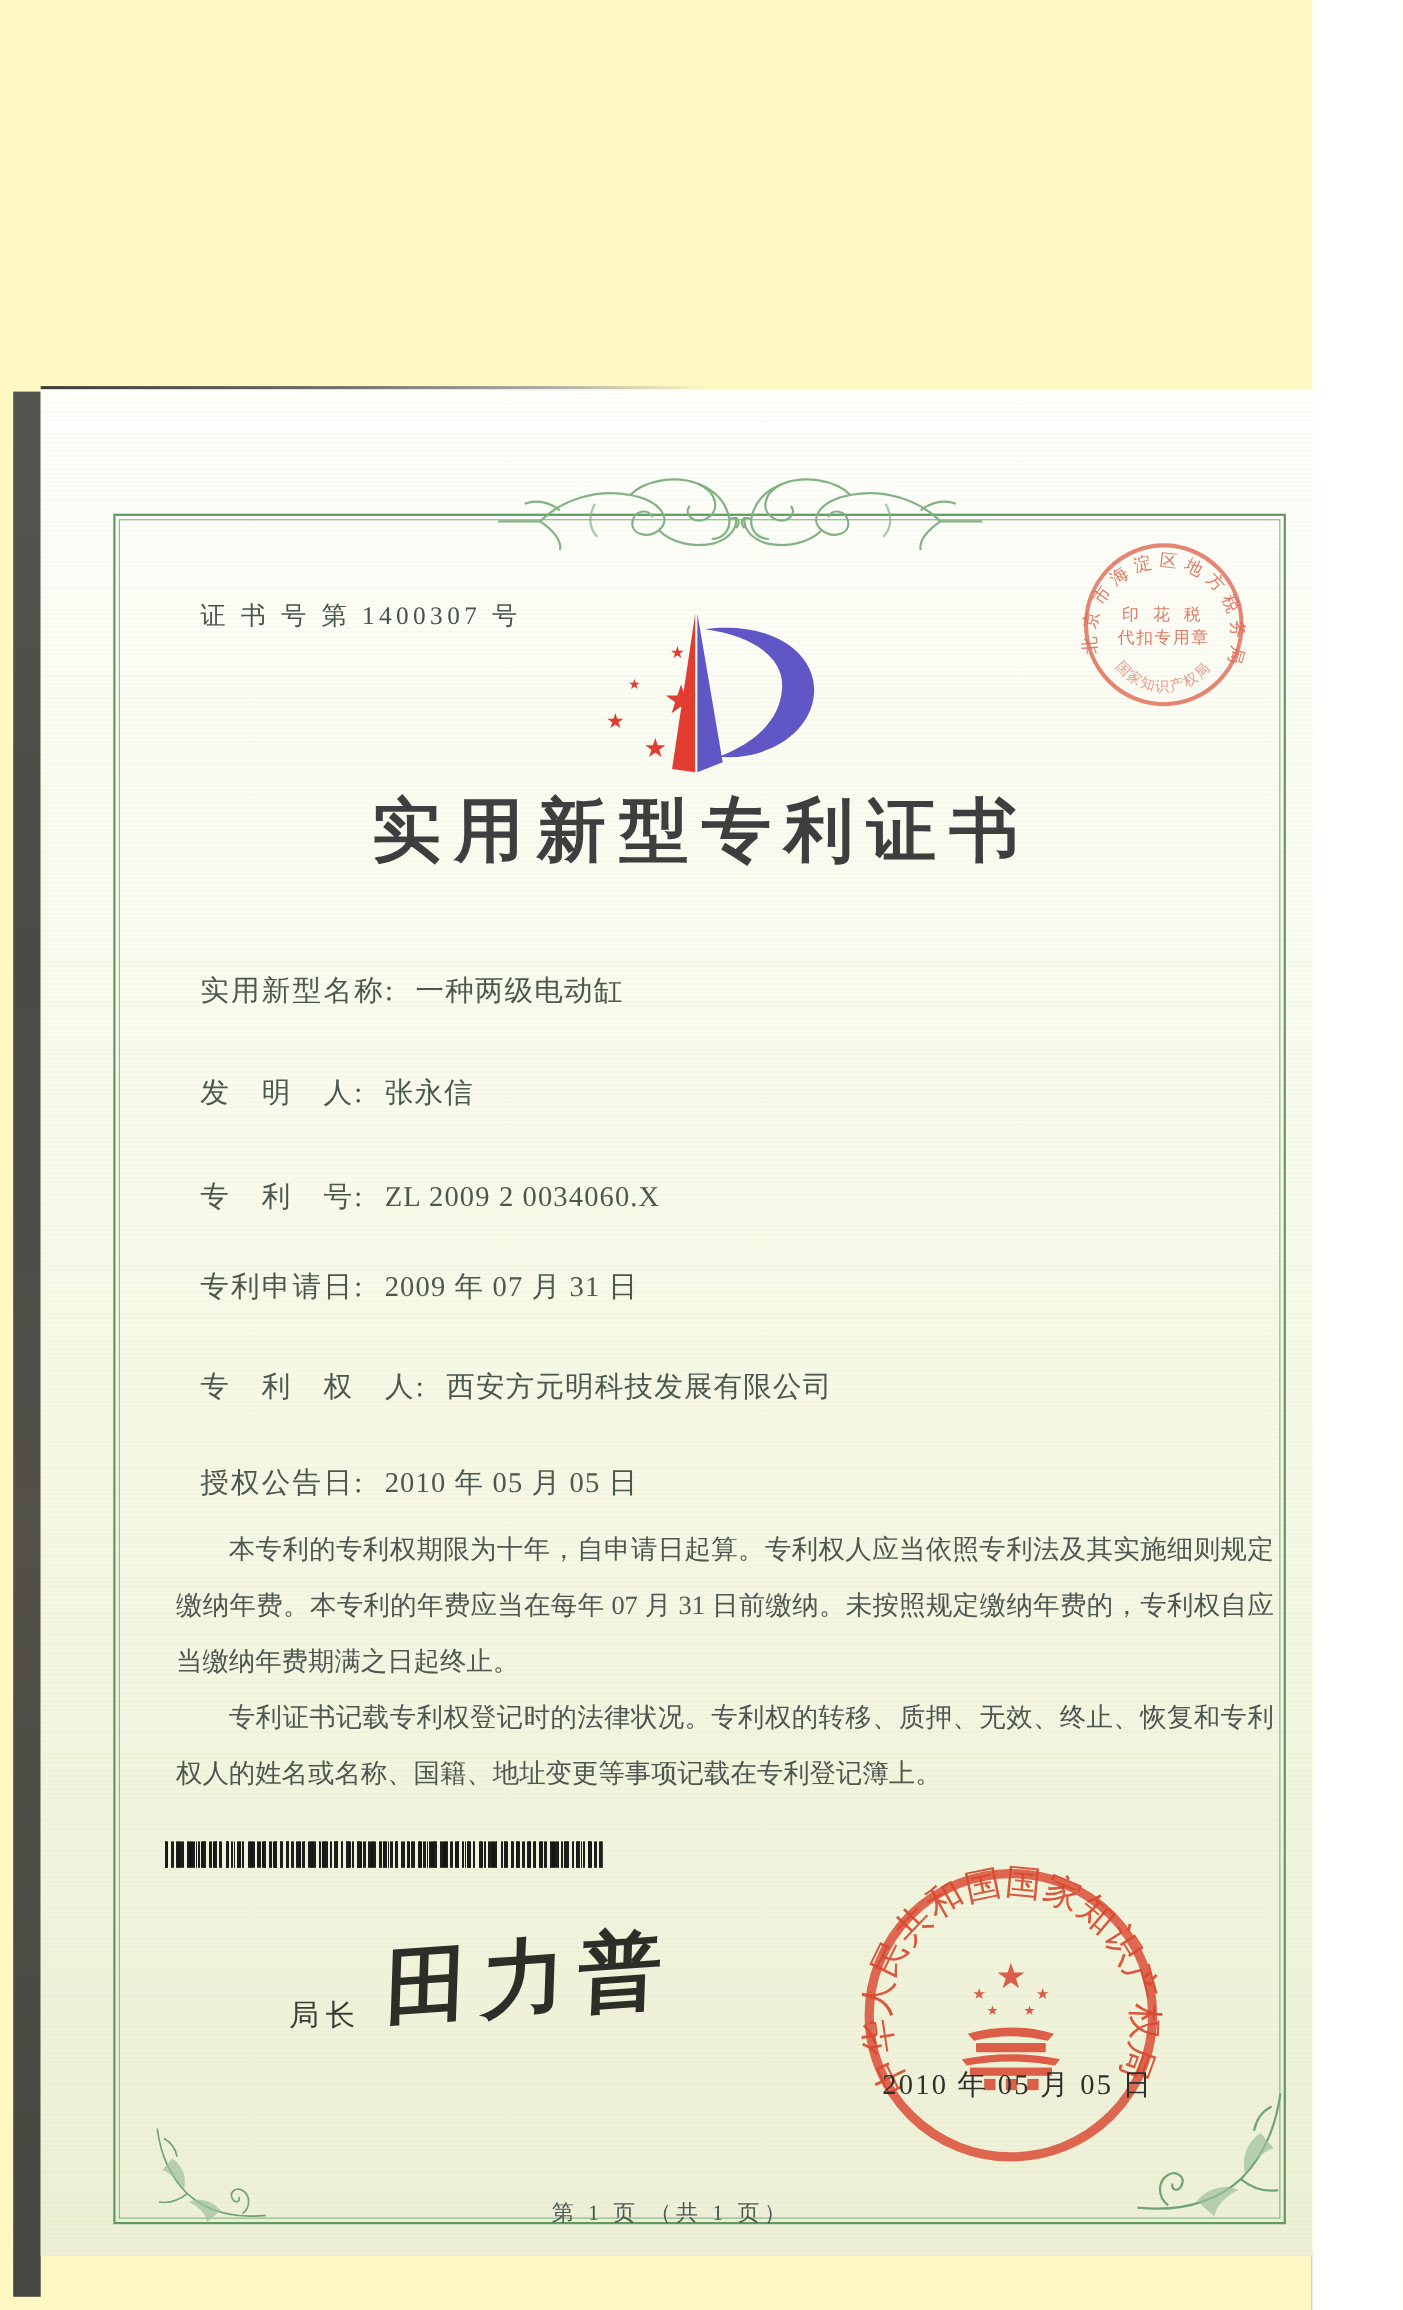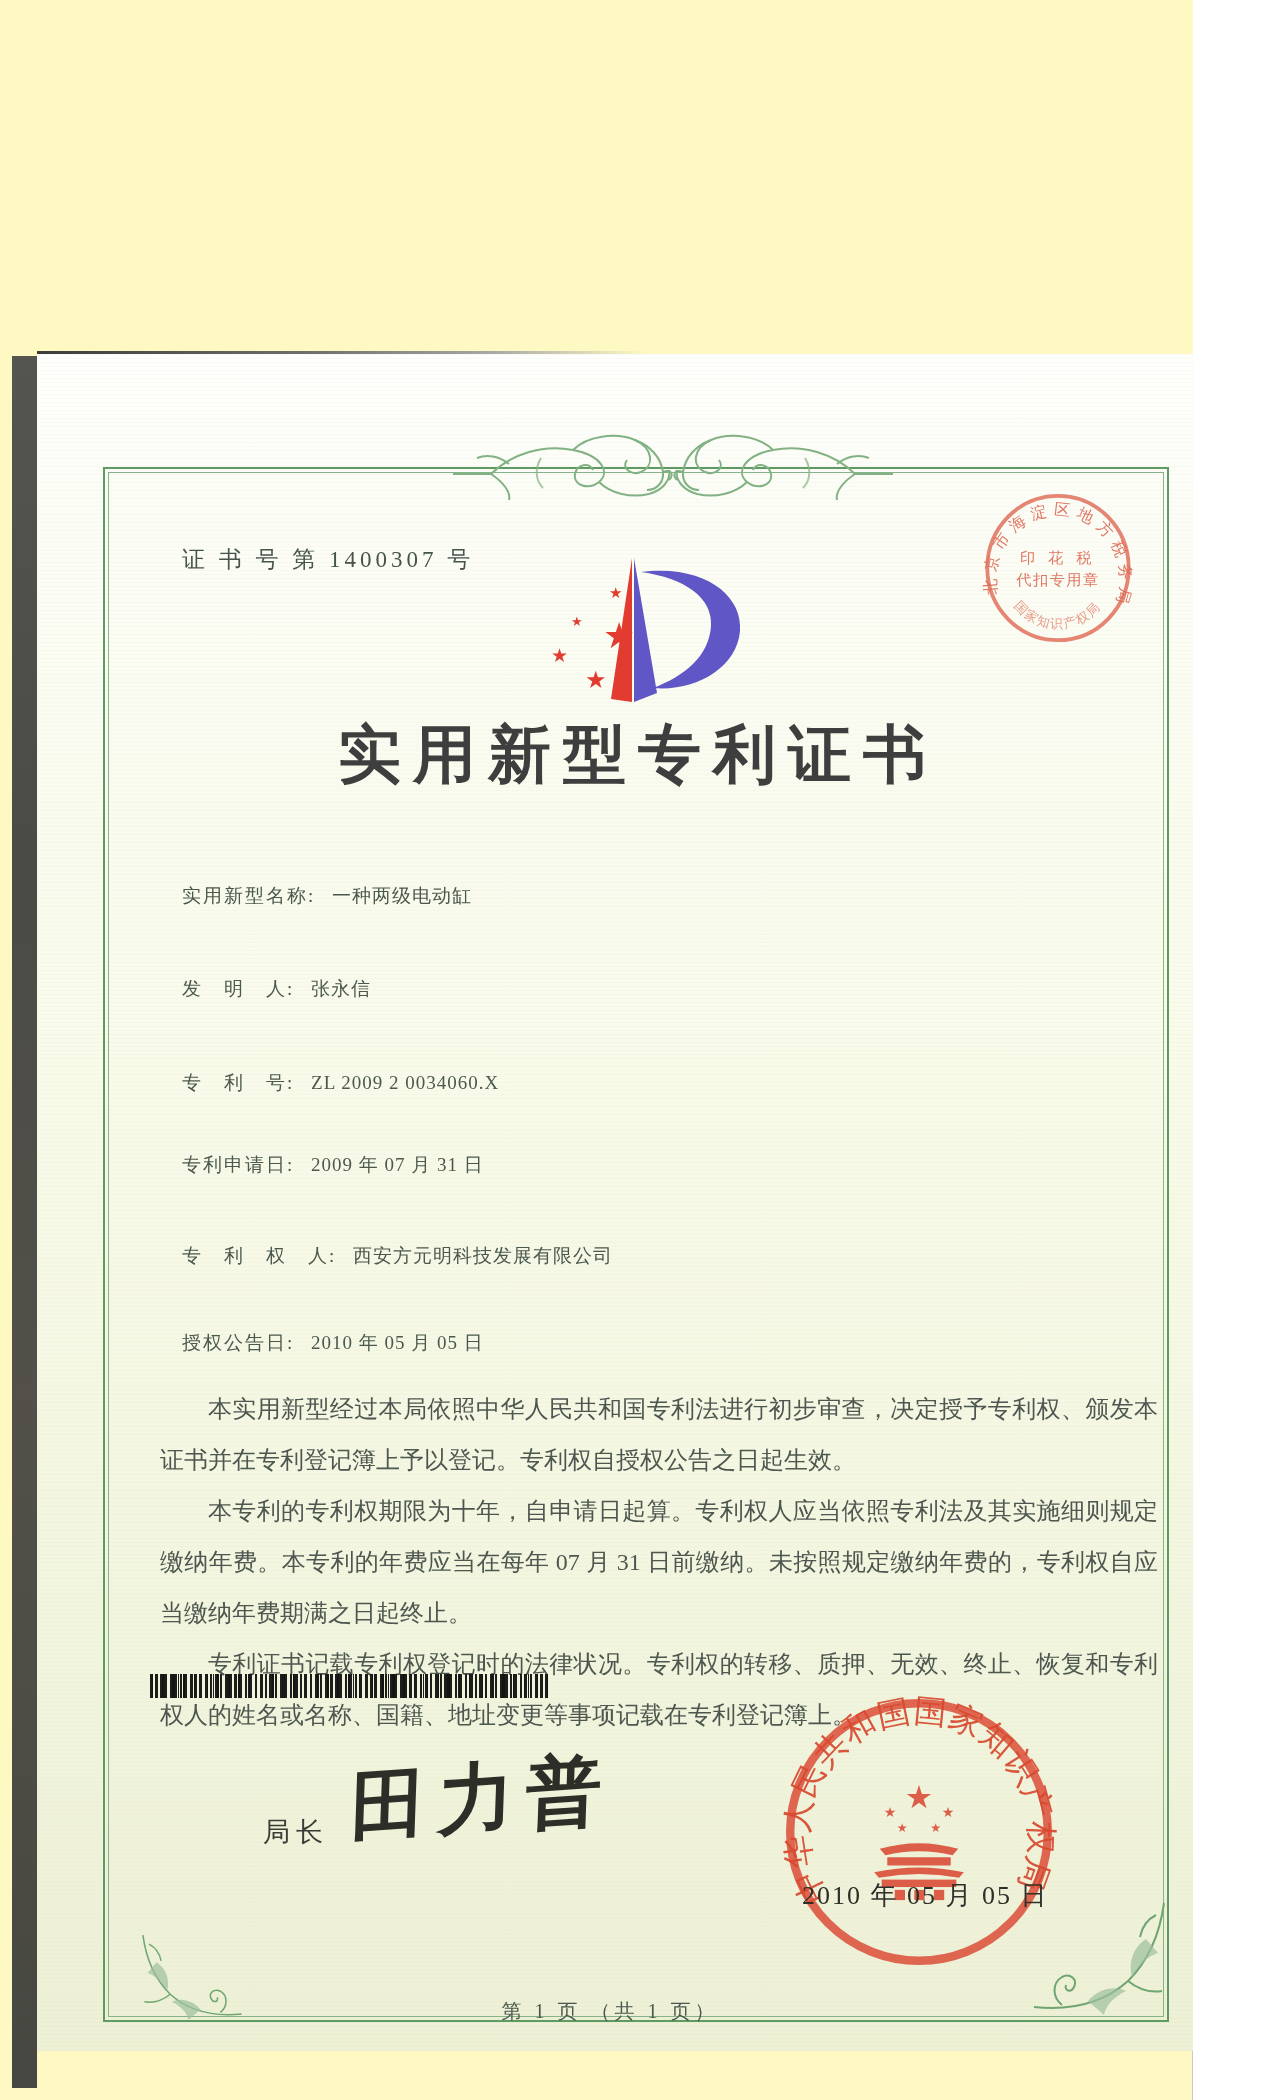--- a/index.html
+++ b/index.html
@@ -30,21 +30,21 @@
   svg.ornament-bl{left:118px;top:1932px;width:150px;height:104px;}
   svg.ornament-br{left:1028px;top:1899px;width:140px;height:137px;}
 
   .cert-no{left:182px;top:544px;font-size:23px;letter-spacing:4px;color:#45544c;white-space:nowrap;}
 
   svg.logo{left:545px;top:556px;width:240px;height:150px;}
 
   .title{left:298px;top:712px;width:680px;text-align:center;font-size:63px;font-weight:600;
          letter-spacing:12px;color:#3e3e3e;white-space:nowrap;}
 
-  .field{left:182px;font-size:19px;color:#4b584e;white-space:nowrap;}
+  .field{left:182px;font-size:26px;color:#4b584e;white-space:nowrap;}
   .field .lab{letter-spacing:2px;}
   .field .val{margin-left:12px;letter-spacing:1px;}
   .f1{top:883px;} .f2{top:976px;} .f3{top:1070px;} .f4{top:1152px;font-family:Liberation Serif, serif;} .f5{top:1243px;} .f6{top:1330px;}
 
   .body-text{left:160px;top:1384px;width:998px;font-size:24px;line-height:51px;color:#4d5750;
              text-align:justify;}
   .body-text p{margin:0;text-indent:2em;}
 
   .barcode{left:150px;top:1674px;width:398px;height:24px;background:
     repeating-linear-gradient(90deg,#1d1d1b 0 2px,rgba(0,0,0,0) 2px 5px),
@@ -149,21 +149,20 @@
   <div class="abs field f5">
     <span class="lab">专　利　权　人:</span>
     <span class="val">西安方元明科技发展有限公司</span>
   </div>
   <div class="abs field f6">
     <span class="lab">授权公告日:</span>
     <span class="val">2010 年 05 月 05 日</span>
   </div>
 
   <div class="abs body-text">
-    <p>本实用新型经过本局依照中华人民共和国专利法进行初步审查，决定授予专利权、颁发本证书并在专利登记簿上予以登记。专利权自授权公告之日起生效。</p>
     <p>本专利的专利权期限为十年，自申请日起算。专利权人应当依照专利法及其实施细则规定缴纳年费。本专利的年费应当在每年 07 月 31 日前缴纳。未按照规定缴纳年费的，专利权自应当缴纳年费期满之日起终止。</p>
     <p>专利证书记载专利权登记时的法律状况。专利权的转移、质押、无效、终止、恢复和专利权人的姓名或名称、国籍、地址变更等事项记载在专利登记簿上。</p>
   </div>
 
   <div class="abs barcode"></div>
 
   <div class="abs sig-role">局长</div>
   <div class="abs sig-name">田力普</div>
 
   <svg class="abs main-seal" viewBox="0 0 300 300">

